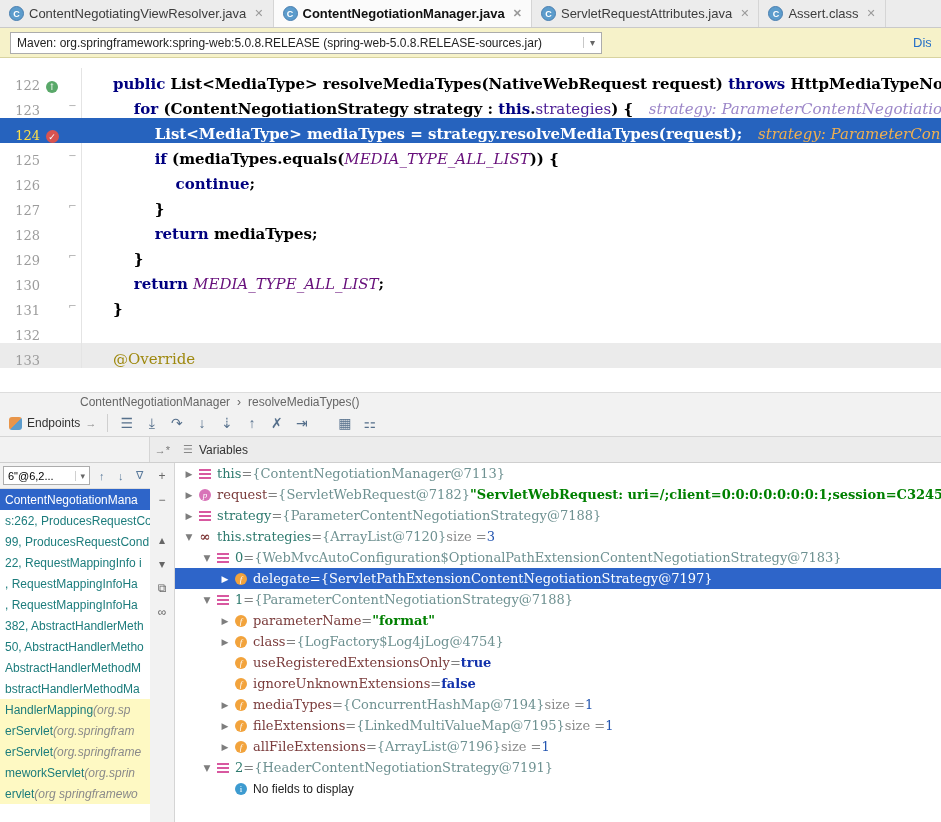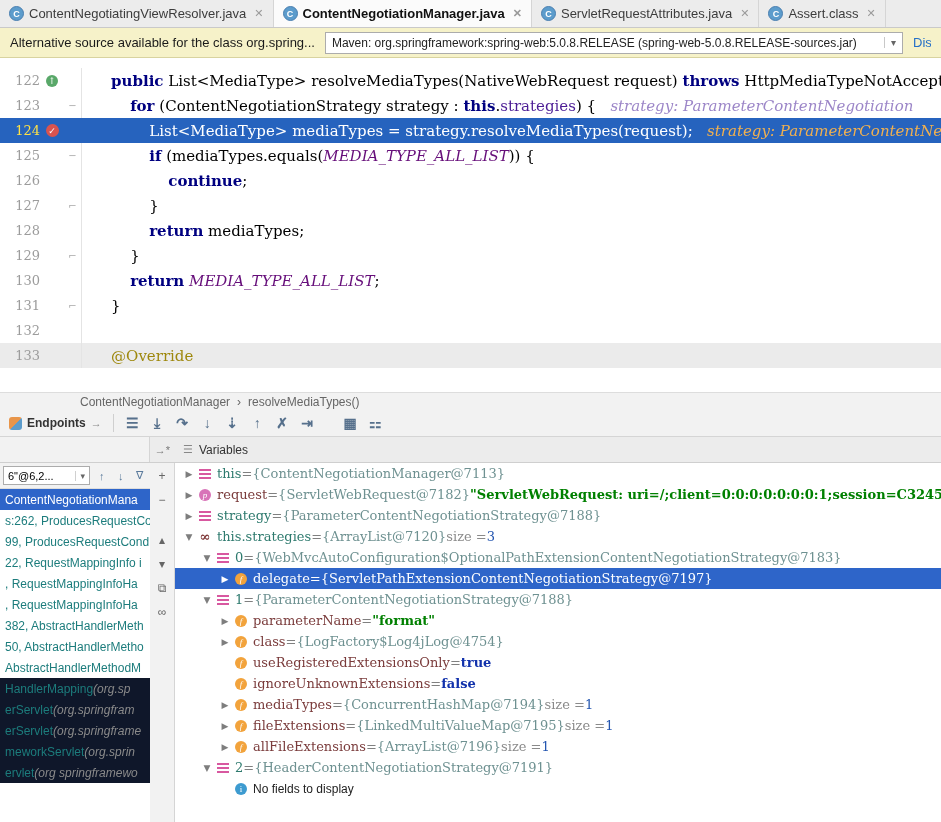--- a/index.html
+++ b/index.html
@@ -20,51 +20,51 @@
            align-items:center; padding:0 10px; gap:10px; font-size:13px; color:#1A1A1A; }
   .notif-msg { white-space:nowrap; }
   .notif-combo { flex:1; max-width:592px; height:22px; background:#fff; border:1px solid #ACACAC;
                  display:flex; align-items:center; font-size:12px; color:#222; }
   .notif-combo .val { flex:1; padding:0 6px; white-space:nowrap; overflow:hidden; }
   .notif-combo .caret { width:18px; border-left:1px solid #C8C8C8; text-align:center; color:#666; font-size:10px; }
   .notif-link { color:#2470C8; margin-left:auto; white-space:nowrap; overflow:hidden; max-width:18px; }
 
   
   .editor { height:334px; background:#fff; font-family:"DejaVu Serif", serif; overflow:hidden; padding-top:10px; }
-  .cline { height:25px; display:flex; align-items:center; white-space:pre; font-size:15px; }
+  .cline { height:25px; display:flex; align-items:flex-end; white-space:pre; font-size:15px; }
   .cline .ln { width:40px; text-align:right; color:#9C9C9C; font-size:13px; flex:none; }
   .cline .mk { width:24px; flex:none; display:flex; align-items:center; justify-content:center; }
   .cline .fd { width:18px; flex:none; align-self:stretch; border-right:1px solid #E4E4E4;
                display:flex; align-items:center; justify-content:center; color:#A8A8A8; font-size:10px; }
   .cline .cd { flex:1; padding-left:10px; overflow:hidden; white-space:pre; }
   .bp   { width:13px; height:13px; border-radius:50%; background:#D9534F; color:#fff; font-size:9px;
           display:flex; align-items:center; justify-content:center; }
   .impl { width:12px; height:12px; border-radius:50%; background:#59A869; color:#fff; font-size:9px;
           display:flex; align-items:center; justify-content:center; }
   .kw    { color:#000080; font-weight:bold; }
-  .plain { color:#000; }
+  .plain { color:#000;font-weight:bold; }
   .field { color:#4c1d95; }
   .const { color:#660E7A; font-style:italic; }
   .anno  { color:#9E880D; }
   .hint      { color:#9C86C8; font-style:italic; }
   .hint-warm { color:#CE8E4A; font-style:italic; }
   .cline.dim { background:#EBEBEB; }
   .cline.current { background:#2663BE; }
   .cline.current .ln { color:#fde047; }
   .cline.current .fd { border-right-color:#2663BE; }
   .cline.current .cd span { color:#fff; }
   .cline.current .cd span.hint-warm { color:#F0B050; }
 
   
   .breadcrumb { height:18px; background:#F2F2F2; border-top:1px solid #DDD; display:flex; align-items:center;
                 padding-left:80px; gap:7px; font-size:12px; color:#666; }
 
   
   .dtoolbar { height:27px; background:#F2F2F2; border-bottom:1px solid #D5D5D5; display:flex;
-              align-items:center; padding-left:4px;font-weight:bold; }
+              align-items:center; padding-left:4px; }
   .endpoints { display:flex; align-items:center; gap:5px; font-size:12px; color:#333; padding:0 5px; }
   .ep-ic { width:13px; height:13px; border-radius:3px; background:linear-gradient(135deg,#E8954A 50%,#5C9CCC 50%); }
   .ep-arrow { color:#888; font-size:11px; }
   .dt-sep { width:1px; height:18px; background:#CFCFCF; margin:0 6px; }
   .dt-ic { width:25px; height:22px; display:flex; align-items:center; justify-content:center;
            font-size:14px; color:#56708C; }
   .dt-ic.gap { margin-left:18px; }
 
   
   .vheader { height:26px; background:#ECECEC; border-bottom:1px solid #CFCFCF; display:flex; align-items:center; }
@@ -81,21 +81,21 @@
   .fcombo { width:88px; height:19px; background:#fff; border:1px solid #ACACAC; font-size:11px;
             display:flex; align-items:center; }
   .fcombo .val { flex:1; padding:0 4px; white-space:nowrap; overflow:hidden; }
   .fcombo .caret { width:14px; border-left:1px solid #D0D0D0; text-align:center; color:#666; font-size:9px; }
   .fh-ic { width:15px; text-align:center; color:#5A7A9C; font-size:11px; }
   .flist { flex:1; overflow:hidden; }
   .frow { height:21px; display:flex; align-items:center; padding-left:5px; font-size:12px;
           white-space:nowrap; overflow:hidden; }
   .frow .main { color:#1C7C7C; }
   .frow .pkg  { color:#8A8A8A; font-style:italic; }
-  .frow.library { background:#0f172a; }
+  .frow.library { background:#fef9c3; }
   .frow.selected { background:#2E65C9; }
   .frow.selected span { color:#fff; }
 
   .strip { width:25px; background:#F2F2F2; border-right:1px solid #D5D5D5; display:flex; flex-direction:column;
            align-items:center; padding-top:5px; gap:9px; flex:none; }
   .s-ic { width:16px; height:15px; display:flex; align-items:center; justify-content:center;
           color:#666; font-size:12px; }
   .s-ic.grp { margin-top:16px; }
 
   .vars { flex:1; background:#fff; overflow:hidden; font-family:"DejaVu Serif", serif; }
@@ -146,21 +146,20 @@
       <span class="tab-close">✕</span>
     </div>
     <div class="tab">
       <span class="cls-ic">C</span>
       <span>Assert.class</span>
       <span class="tab-close">✕</span>
     </div>
   </div>
 
 <div class="notif">
-  <span class="notif-msg">Alternative source available for the class org.spring...</span>
   <div class="notif-combo">
     <span class="val">Maven: org.springframework:spring-web:5.0.8.RELEASE (spring-web-5.0.8.RELEASE-sources.jar)</span>
     <span class="caret">▾</span>
   </div>
   <span class="notif-link">Disable</span>
 </div>
 
 <div class="editor">
   <div>
       <div class="cline"><span class="ln">122</span><span class="mk"><span class="impl">↑</span></span><span class="fd"></span><span class="cd"><span class="plain">    </span><span class="kw">public</span><span class="plain"> List&lt;MediaType&gt; resolveMediaTypes(NativeWebRequest request) </span><span class="kw">throws</span><span class="plain"> HttpMediaTypeNotAcceptableExce</span></span></div>
@@ -246,20 +245,23 @@
         </div>
         <div class="frow">
           <span class="main">382, AbstractHandlerMeth</span>
         </div>
         <div class="frow">
           <span class="main">50, AbstractHandlerMetho</span>
         </div>
         <div class="frow">
           <span class="main">AbstractHandlerMethodM</span>
         </div>
+        <div class="frow">
+          <span class="main">bstractHandlerMethodMa</span>
+        </div>
         <div class="frow library">
           <span class="main">HandlerMapping </span>
           <span class="pkg">(org.sp</span>
         </div>
         <div class="frow library">
           <span class="main">erServlet </span>
           <span class="pkg">(org.springfram</span>
         </div>
         <div class="frow library">
           <span class="main">erServlet </span>

